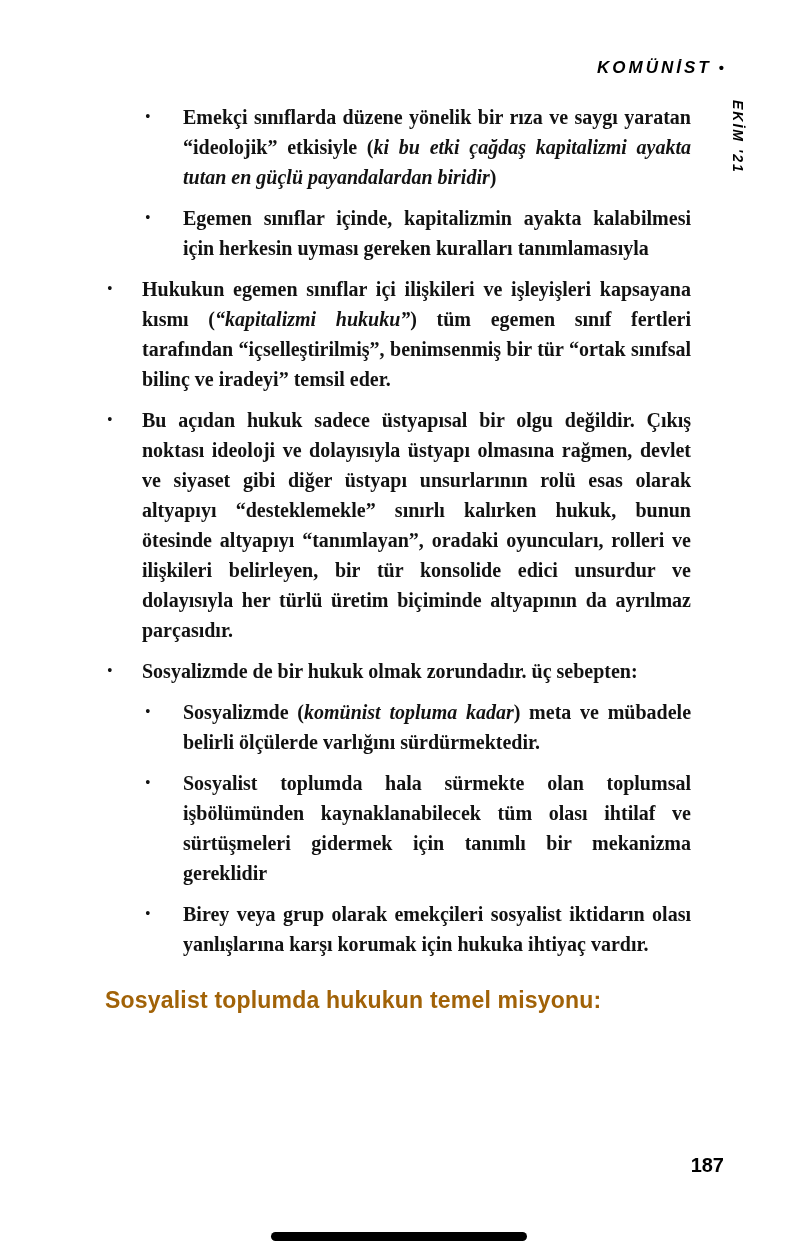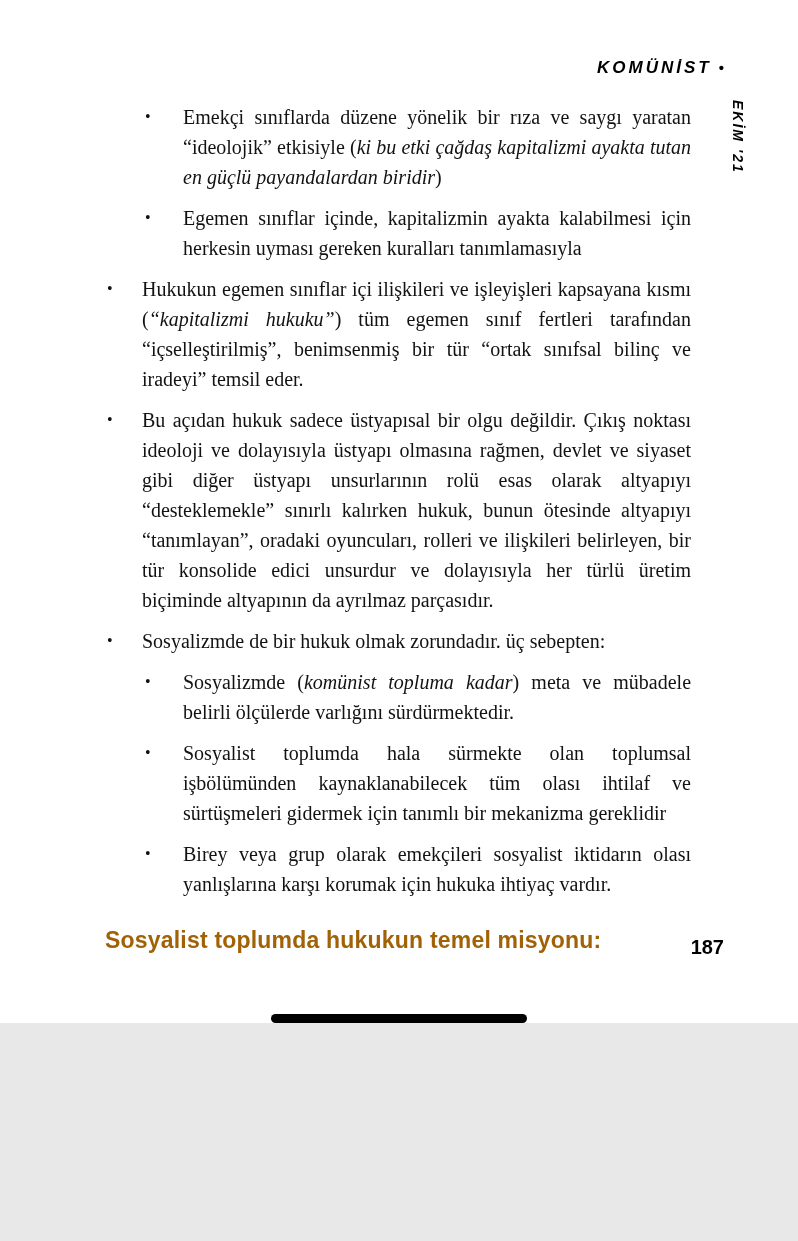--- a/index.html
+++ b/index.html
@@ -1,18 +1,18 @@
 <!DOCTYPE html>
 <html lang="tr"><head>
 <meta charset="utf-8">
 <style>
   html,body{margin:0;padding:0;background:#e8e8e8;}
   .page{
     position:relative;
-    width:798px;height:1023px;
+    width:798px;height:1241px;
     background:#ffffff;
     font-family:"Liberation Serif", serif;
     color:#121212;
     overflow:hidden;
     margin:0 auto;
   }
   
   .magazine-title{
     position:absolute;top:58px;right:74px;
     font-family:"Liberation Sans", sans-serif;
@@ -40,21 +40,21 @@
     font-size:20px;line-height:30px;
   }
   .bullet{display:flex;margin:0 0 11px 0;}
   .bullet .marker{
     flex:0 0 auto;
     font-size:16px;line-height:30px;
   }
   .l1 .marker{width:35px;padding-left:2px;}
   .l2{margin-left:35px;}
   .l2 .marker{width:38px;padding-left:5px;}
-  .btext{flex:1;text-align:justify;}
+  .btext{flex:1;text-align:justify;font-weight:bold;}
   .it{font-style:italic;}
   .section-heading{
     margin:26px 0 22px 0;
     font-family:"Liberation Sans", sans-serif;
     font-weight:bold;
     font-size:23px;line-height:31px;
     color:#a16207;
     letter-spacing:0.2px;
   }
   .section-heading .hline{display:block;}

